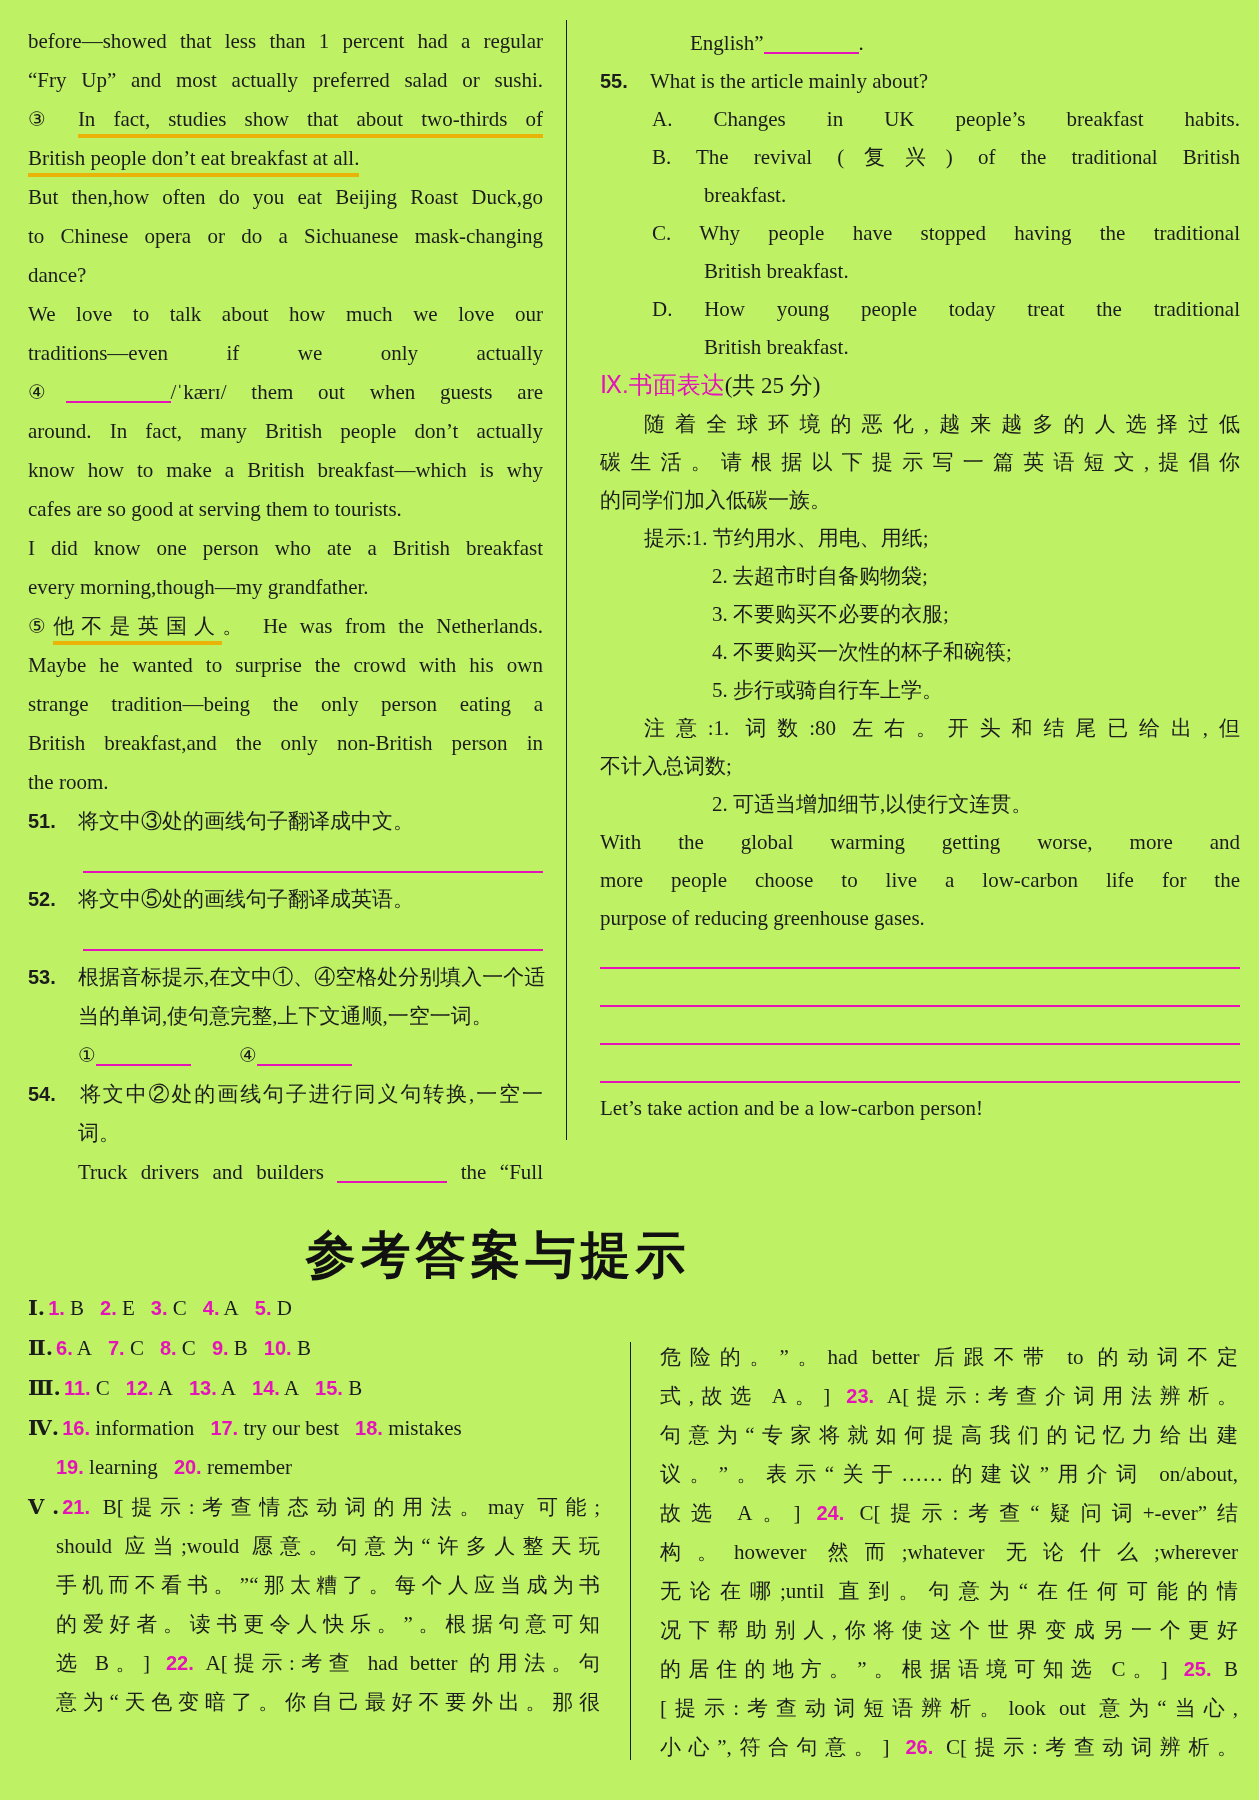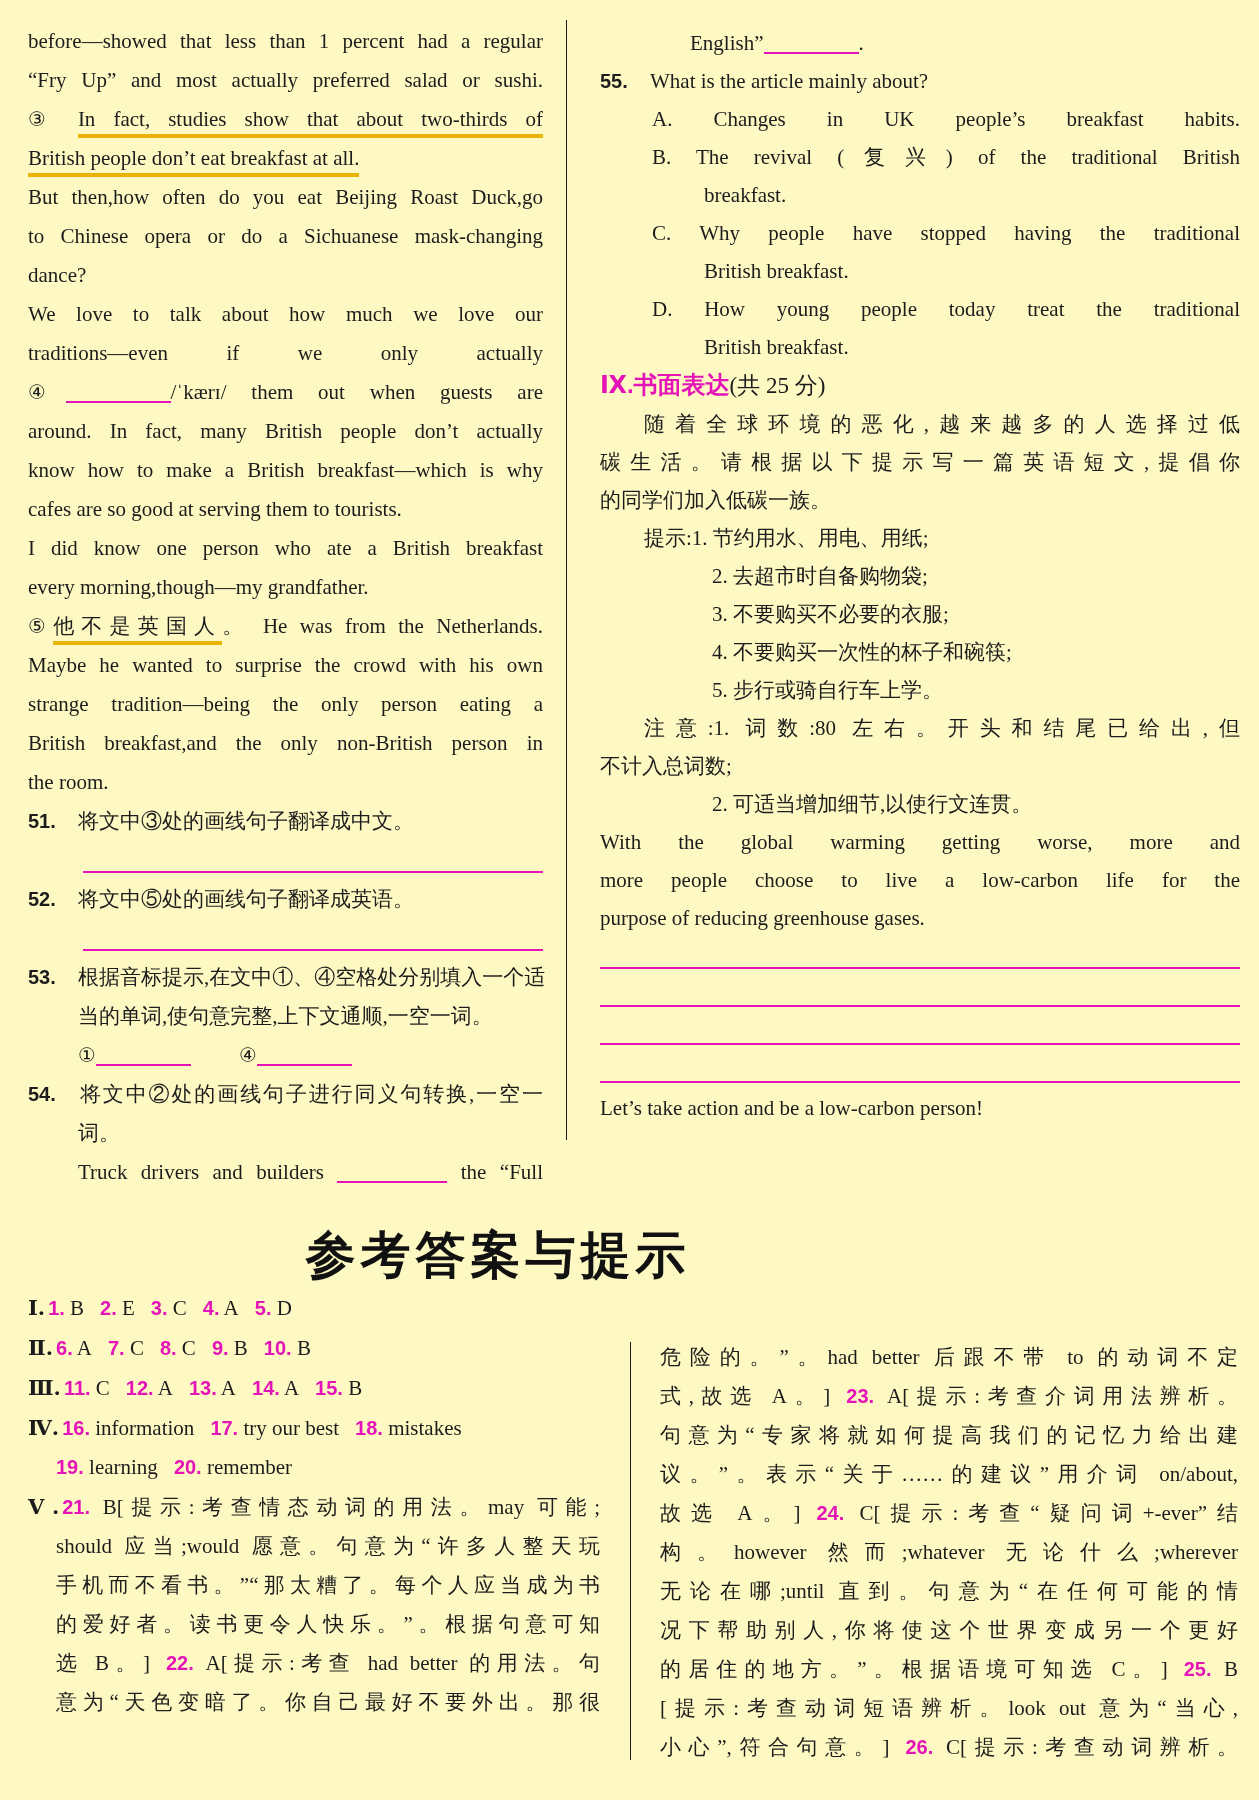--- a/index.html
+++ b/index.html
@@ -1,19 +1,19 @@
 <!DOCTYPE html>
 <html style="--accent: #e414b8;"><head>
 <meta charset="utf-8">
 <style>
   html,body{margin:0;padding:0;background:#ffffff;}
   .page{
     position:relative;
     width:1259px;height:1800px;
-    background:#fef9c3;
+    background:#bef264;
     font-family:"Liberation Serif","DejaVu Serif",serif;
     color:#1c1c1c;
     overflow:hidden;
   }
   .col{position:absolute;--lh:39px;font-size:21px;}
   #read-left {left:28px;  top:22px;   width:515px; --lh:39px;}
   #read-right{left:600px; top:24px;   width:640px; --lh:38px;}
   #ans-left  {left:28px;  top:1288px; width:572px; --lh:39px;}
   #ans-right {left:660px; top:1338px; width:578px; --lh:39px;}
 
@@ -58,21 +58,21 @@
     color:var(--accent);
     font-family:"Liberation Sans","DejaVu Sans",sans-serif;
     font-weight:700;font-size:20px;
   }
   .sg-rom{font-weight:700;margin-right:3px;font-family:"DejaVu Serif",serif;}
   .sg-g{margin-left:16px;}
   .sg-g2{margin-left:48px;}
   .sg-secmag{
     color:var(--accent);
     font-family:"Liberation Sans","DejaVu Sans",sans-serif;
-    font-weight:700;font-size:24px;
+    font-weight:400;font-size:24px;
   }
 
   .line.ansline .mline{
     height:30px;border-bottom:2.5px solid var(--accent);
     margin-left:55px;
   }
   .line.wlinerow .mline{
     height:30px;border-bottom:2.5px solid var(--accent);
     margin-left:0;
   }

